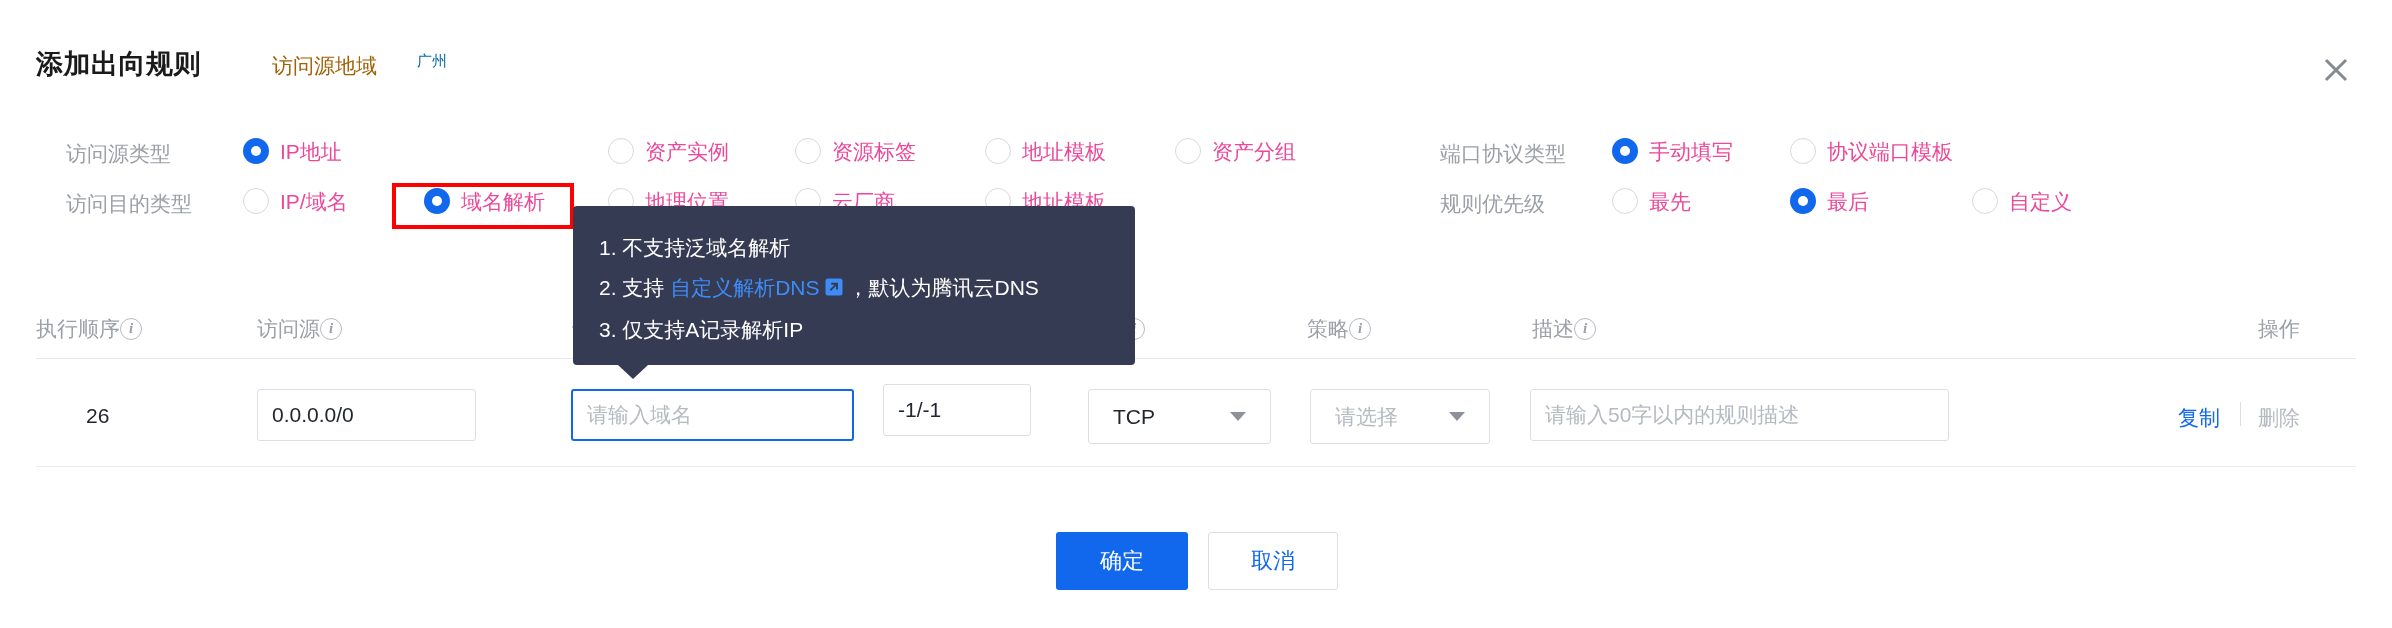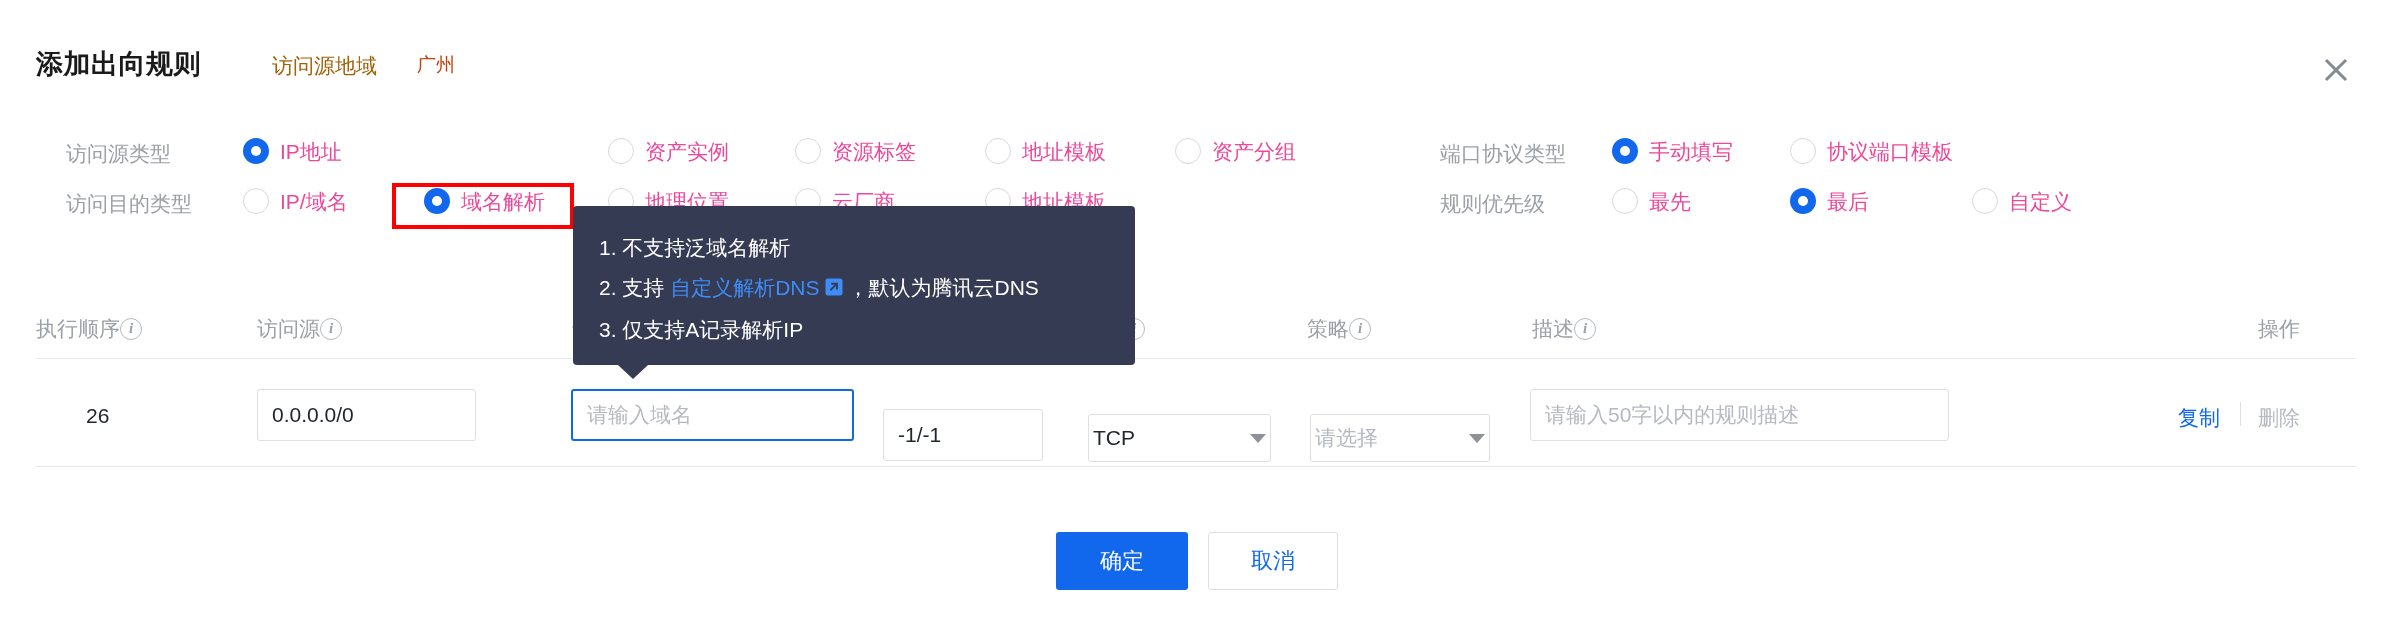--- a/index.html
+++ b/index.html
@@ -17,21 +17,21 @@
   .hdr-title {
     position:absolute; left:36px; top:46px;
     font-size:27px; font-weight:bold; color:#1a1a1a; letter-spacing:.5px;
   }
   .hdr-sub-label {
     position:absolute; left:272px; top:52px;
     font-size:21px; color:#a16207;
   }
   .hdr-sub-value {
     position:absolute; left:417px; top:52px;
-    font-size:19px; color:#c2410c;
+    font-size:15px; color:#0369a1;
   }
   .close-btn {
     position:absolute; left:2314px; top:48px; width:44px; height:44px;
     cursor:pointer; display:flex; align-items:center; justify-content:center;
   }
   .close-btn svg { display:block; }
 
   
   .form-area { position:absolute; left:0; top:128px; width:2392px; height:115px;padding-left:48px; }
   .fld-label {
@@ -104,24 +104,24 @@
   .inp {
     position:absolute; height:52px; background:#fff;
     border:1px solid #dcdfe6; border-radius:3px;
     display:flex; align-items:center; padding:0 14px;
     font-size:21px; color:#22262d; cursor:text;
   }
   .inp.focus { border:2px solid #1168ec; }
   .inp .ph { color:#b5b9c0; }
 
   .sel {
-    position:absolute; height:48px; background:#fff;
+    position:absolute; height:55px; background:#fff;
     border:1px solid #dcdfe6; border-radius:3px;
     display:flex; align-items:center; justify-content:space-between;
-    padding:0 4px; font-size:21px; color:#22262d; cursor:pointer;margin-top:25px;
+    padding:0 24px; font-size:21px; color:#22262d; cursor:pointer;
   }
   .sel .ph { color:#b5b9c0; }
   .caret {
     width:0; height:0; margin-left:10px;
     border-left:8px solid transparent; border-right:8px solid transparent;
     border-top:9px solid #8d919a;
   }
 
   .act-copy {
     position:absolute; left:2178px; top:404px;
@@ -278,21 +278,21 @@
   <div class="cell-seq">26</div>
 
   <div class="inp" style="left:257px; top:389px; width:219px;">
     <span>0.0.0.0/0</span>
   </div>
 
   <div class="inp focus" style="left:571px; top:389px; width:283px;">
     <span class="ph">请输入域名</span>
   </div>
 
-  <div class="inp" style="left:883px; top:409px; width:160px;">
+  <div class="inp" style="left:883px; top:384px; width:148px;">
     <span>-1/-1</span>
   </div>
 
   <div class="sel" style="left:1088px; top:389px; width:183px;">
     <span>TCP</span>
     <span class="caret"></span>
   </div>
 
   <div class="sel" style="left:1310px; top:389px; width:180px;">
     <span class="ph">请选择</span>

